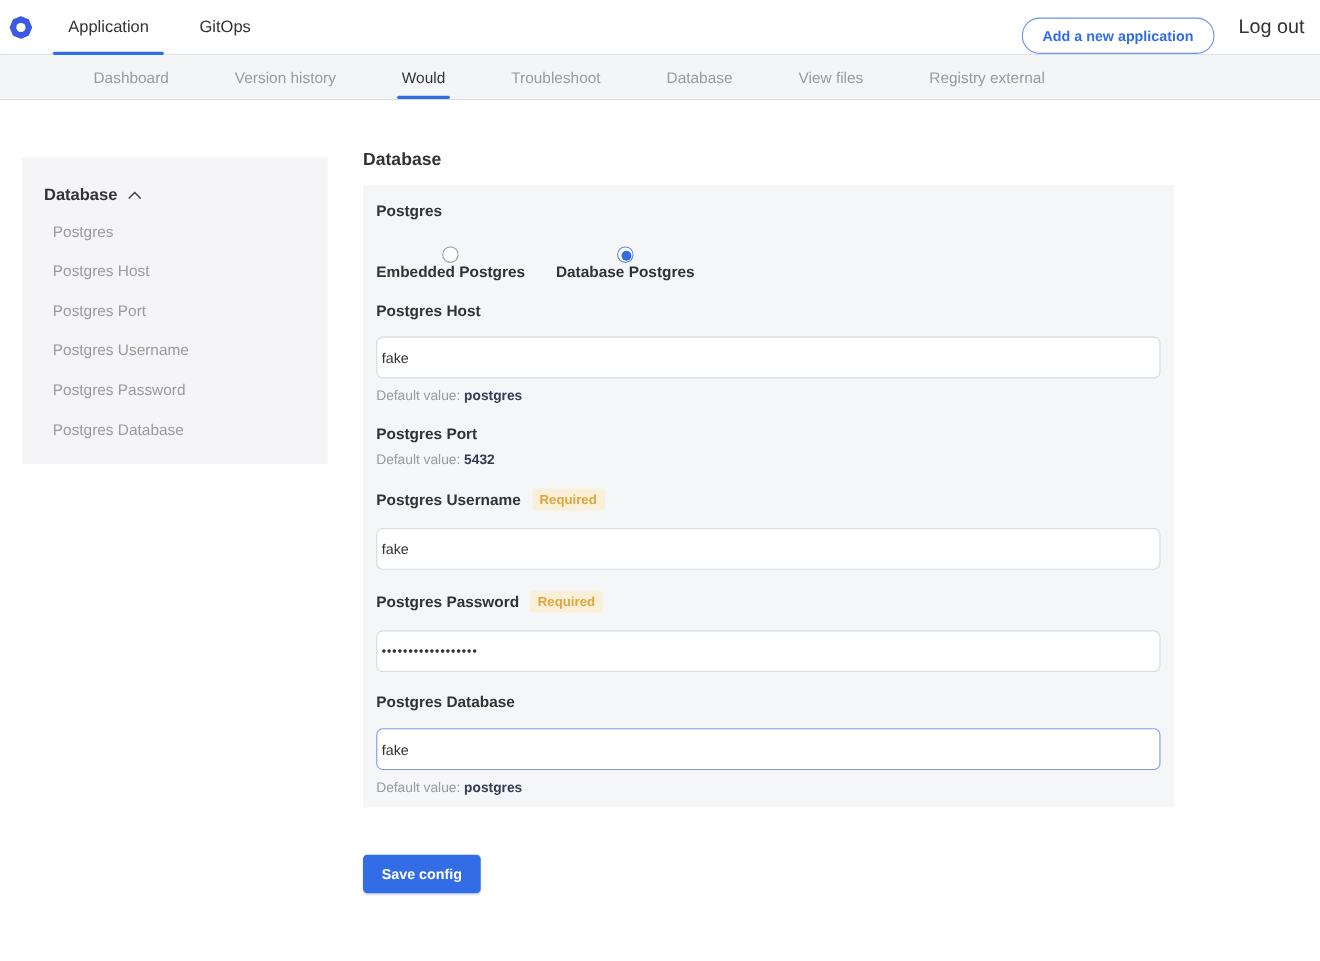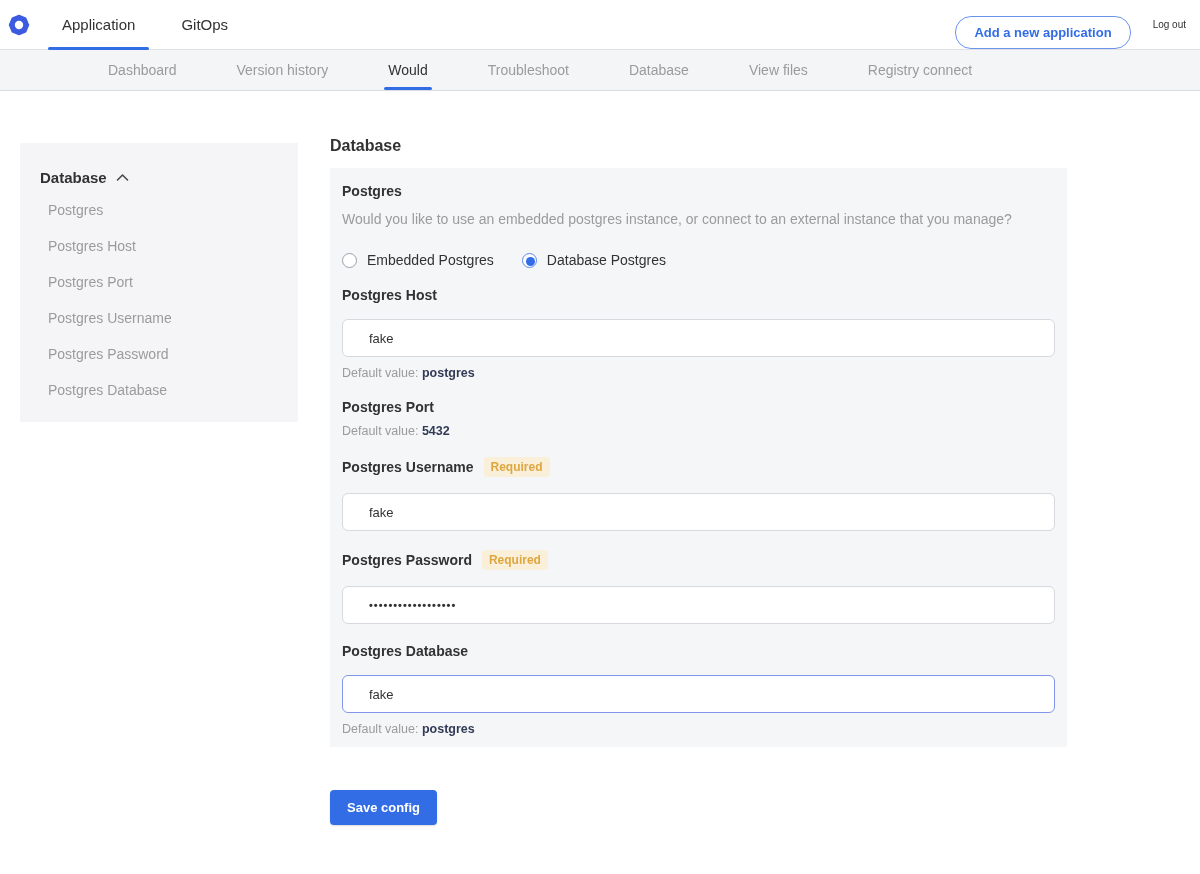--- a/index.html
+++ b/index.html
@@ -39,32 +39,32 @@
     color: #326de6;
     font-family: inherit;
     font-size: 13px; font-weight: 700;
     border-radius: 16px;
     padding: 8px 18px;
     margin-right: 22px;
     cursor: pointer;
     margin-top: 16px;
   }
   .logout {
-    font-size: 10px; color: #323232;
+    font-size: 18px; color: #323232;
     margin-right: 14px;
     cursor: pointer;
   }
 
   
   .subnav {
     display: flex; align-items: stretch;
     height: 41px;
     background: #f4f5f7;
     border-bottom: 1px solid #d9dce1;
-    padding-left: 108px;
+    padding-left: 85px;
     gap: 60px;
   }
   .subnav-item {
     display: flex; align-items: center;
     font-size: 14px; color: #9b9b9b;
     position: relative; cursor: pointer;
     white-space: nowrap;
   }
   .subnav-item.active { color: #323232; font-weight: 500; }
   .subnav-item.active::after {
@@ -99,21 +99,21 @@
     background: #f5f6f8;
     padding: 15px 12px 11px 12px;
   }
   .field-label {
     display: flex; align-items: center; gap: 10px;
     font-size: 14px; font-weight: 700; color: #323232;
   }
   .section-help { font-size: 14px; color: #9b9b9b; margin: 12px 0 0 0; }
 
   .radios { display: flex; gap: 28px; margin-top: 25px; }
-  .radio { display: flex; align-items: center; gap: 10px; font-size: 14px; font-weight: 400; color: #323232; cursor: pointer; }
+  .radio { display: flex; align-items: center; font-size: 14px; font-weight: 700; color: #323232; cursor: pointer; flex-direction: column; }
   .radio-circle {
     width: 15px; height: 15px; border-radius: 50%;
     border: 1px solid #9aa0a9; background: #fff;
     position: relative; flex: 0 0 auto;
   }
   .radio.checked .radio-circle { border-color: #5d87ec; }
   .radio.checked .radio-circle::after {
     content: ""; position: absolute; left: 3px; top: 3px;
     width: 9px; height: 9px; border-radius: 50%;
     background: #326de6;
@@ -124,21 +124,21 @@
     font-size: 12px; font-weight: 700;
     color: #dfa63f; background: #faf0da;
     padding: 3px 7px; border-radius: 3px;
   }
   .text-input {
     display: block;
     margin-top: 16px;
     width: 100%; height: 38px;
     border: 1px solid #d6d9de; border-radius: 6px;
     background: #fff;
-    padding: 0 26px;
+    padding: 0 4px;
     font-family: inherit; font-size: 13px; color: #323232;
     outline: none;
   }
   .text-input.focused { border: 1.5px solid #8296ec; }
   .text-input.password { font-size: 11px; font-weight: 700; letter-spacing: 1px; }
   .default-hint { margin-top: 9px; font-size: 12.5px; color: #9b9b9b; }
   .default-hint b { color: #323b55; font-weight: 700; }
 
   .save-btn {
     margin-top: 43px;
@@ -170,21 +170,21 @@
   <span class="logout">Log out</span>
 </header>
 
 <nav class="subnav">
     <div class="subnav-item">Dashboard</div>
     <div class="subnav-item">Version history</div>
     <div class="subnav-item active">Would</div>
     <div class="subnav-item">Troubleshoot</div>
     <div class="subnav-item">Database</div>
     <div class="subnav-item">View files</div>
-    <div class="subnav-item">Registry connect</div>
+    <div class="subnav-item">Registry external</div>
   </nav>
 
 <div class="content">
 
   <aside class="sidebar">
     <div class="sidebar-group">
       <span>Database</span>
       <svg width="13" height="9" viewBox="0 0 13 9">
         <polyline points="1.5,7 6.5,2 11.5,7" fill="none" stroke="#4a4a4a" stroke-width="1.6" stroke-linecap="round" stroke-linejoin="round"></polyline>
       </svg>
@@ -199,21 +199,20 @@
       </div>
   </aside>
 
   <main class="main">
     <h2 class="main-title">Database</h2>
 
     <section class="panel">
 
       <div class="group-head">
         <div class="field-label">Postgres</div>
-        <p class="section-help">Would you like to use an embedded postgres instance, or connect to an external instance that you manage?</p>
         <div class="radios">
           <label class="radio">
             <span class="radio-circle"></span>
             <span>Embedded Postgres</span>
           </label>
           <label class="radio checked">
             <span class="radio-circle"></span>
             <span>Database Postgres</span>
           </label>
         </div>

